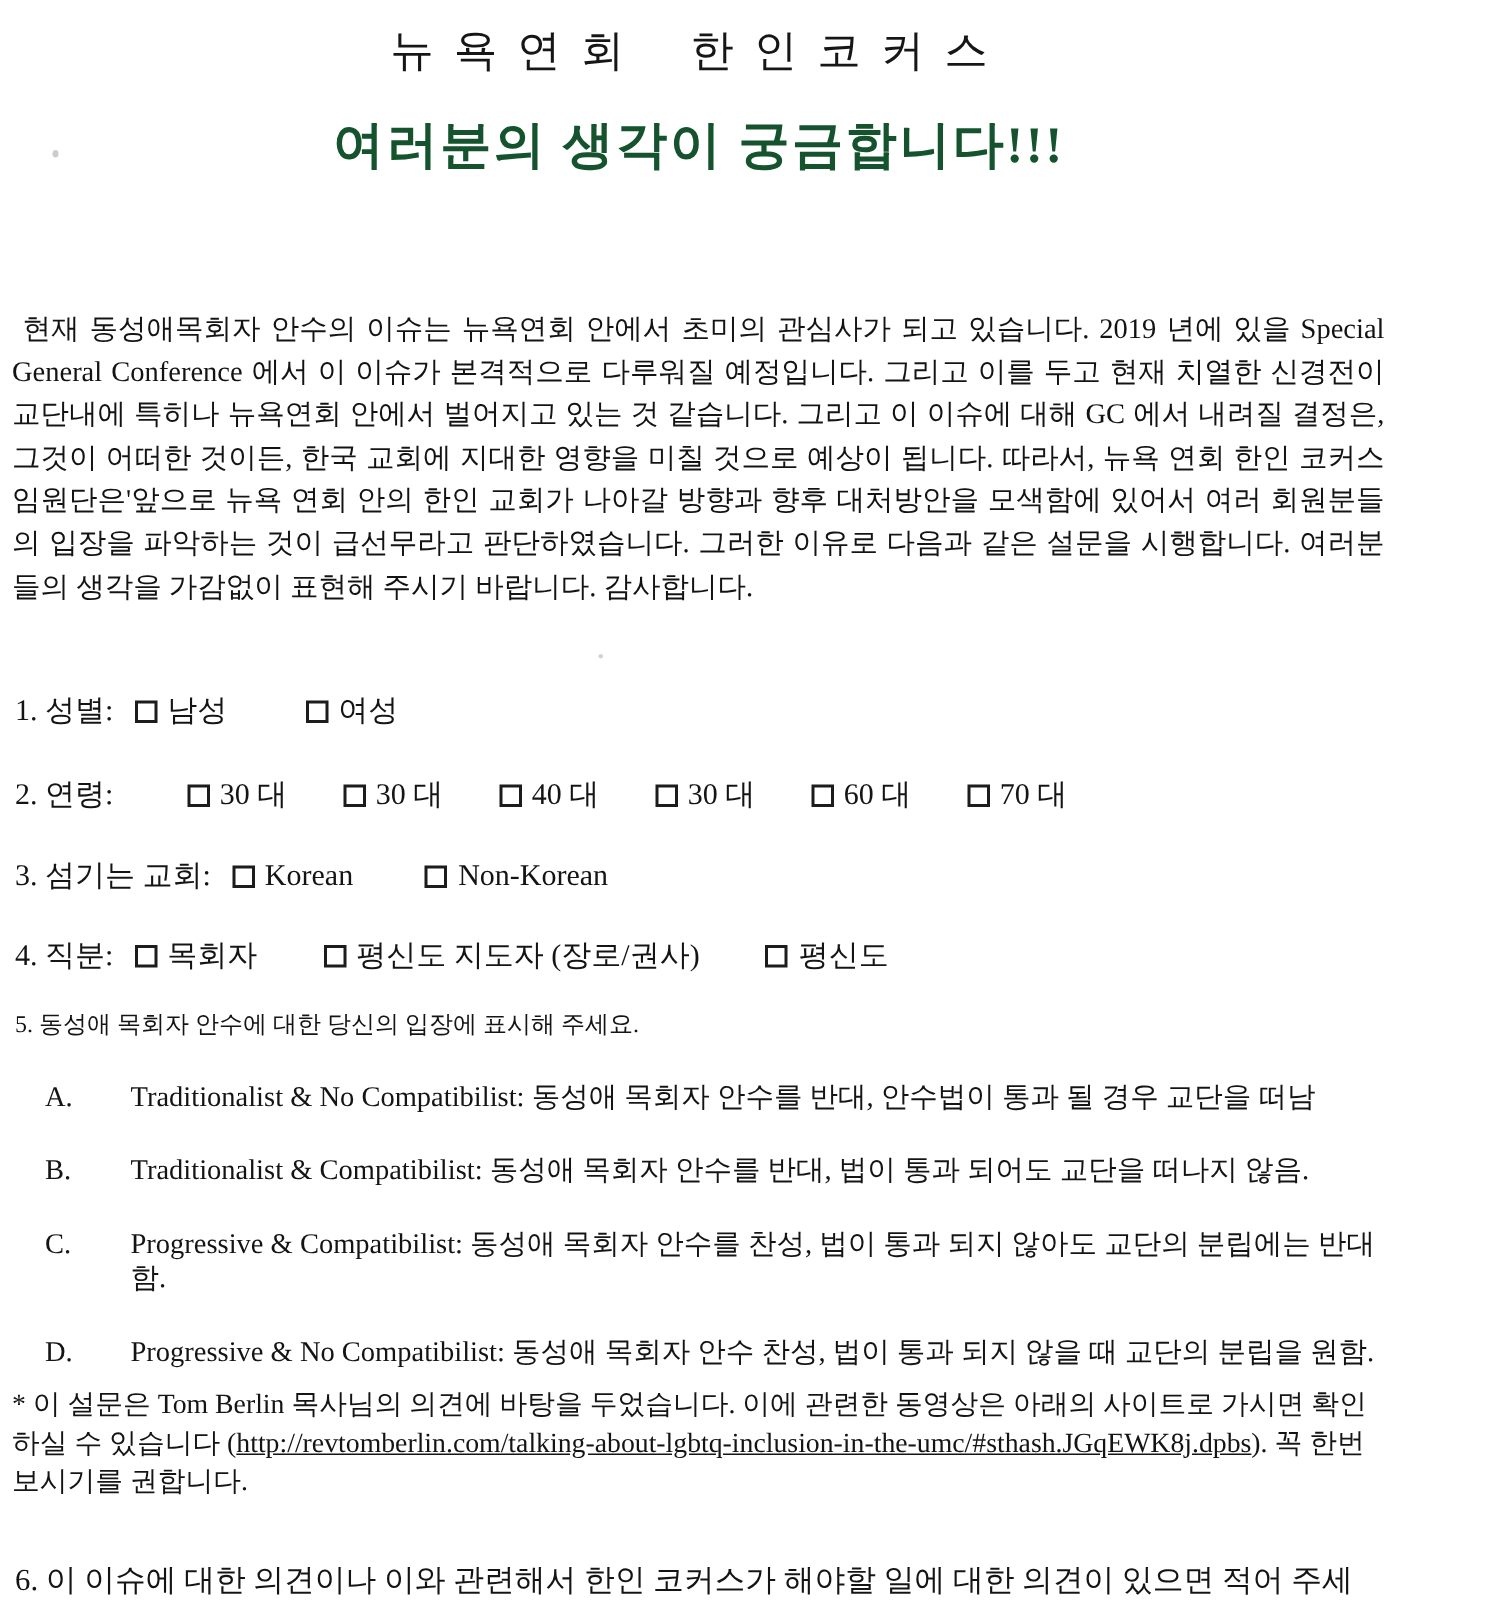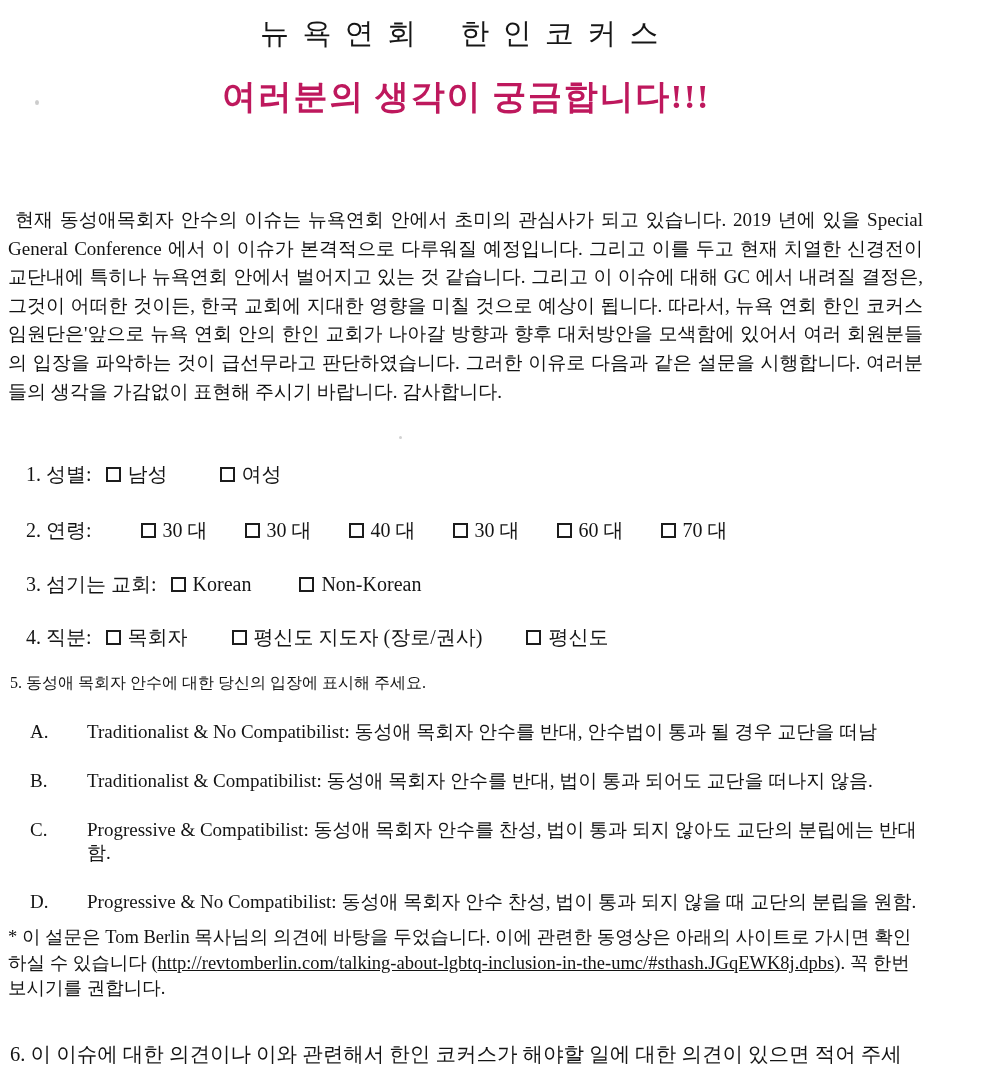--- a/index.html
+++ b/index.html
@@ -22,36 +22,36 @@
     letter-spacing: 0.46em;
     word-spacing: 0.35em;
     color: #161616;
   }
   .title2 {
     margin: 20px 0 0 0;
     text-align: center;
     font-size: 34px;
     font-weight: 700;
     letter-spacing: 0.05em;
-    color: #be185d;
+    color: #14532d;
   }
   
   .intro {
     margin: 86px 9px 0 8px;
     font-size: 19px;
     line-height: 28.6px;
     text-align: justify;
     text-indent: 7px;
     color: #131313;
   }
   
   .q-row {
     display: flex;
     align-items: center;
-    margin-left: 26px;
+    margin-left: 10px;
     font-size: 20px;
     line-height: 23px;
     white-space: nowrap;
   }
   .q-row .q-label { flex: none; margin-right: 14px; }
   .opts { display: flex; align-items: center; }
   .opt { display: flex; align-items: center; }
   .cb {
     width: 15px; height: 15px;
     border: 2px solid #1c1c1c;

